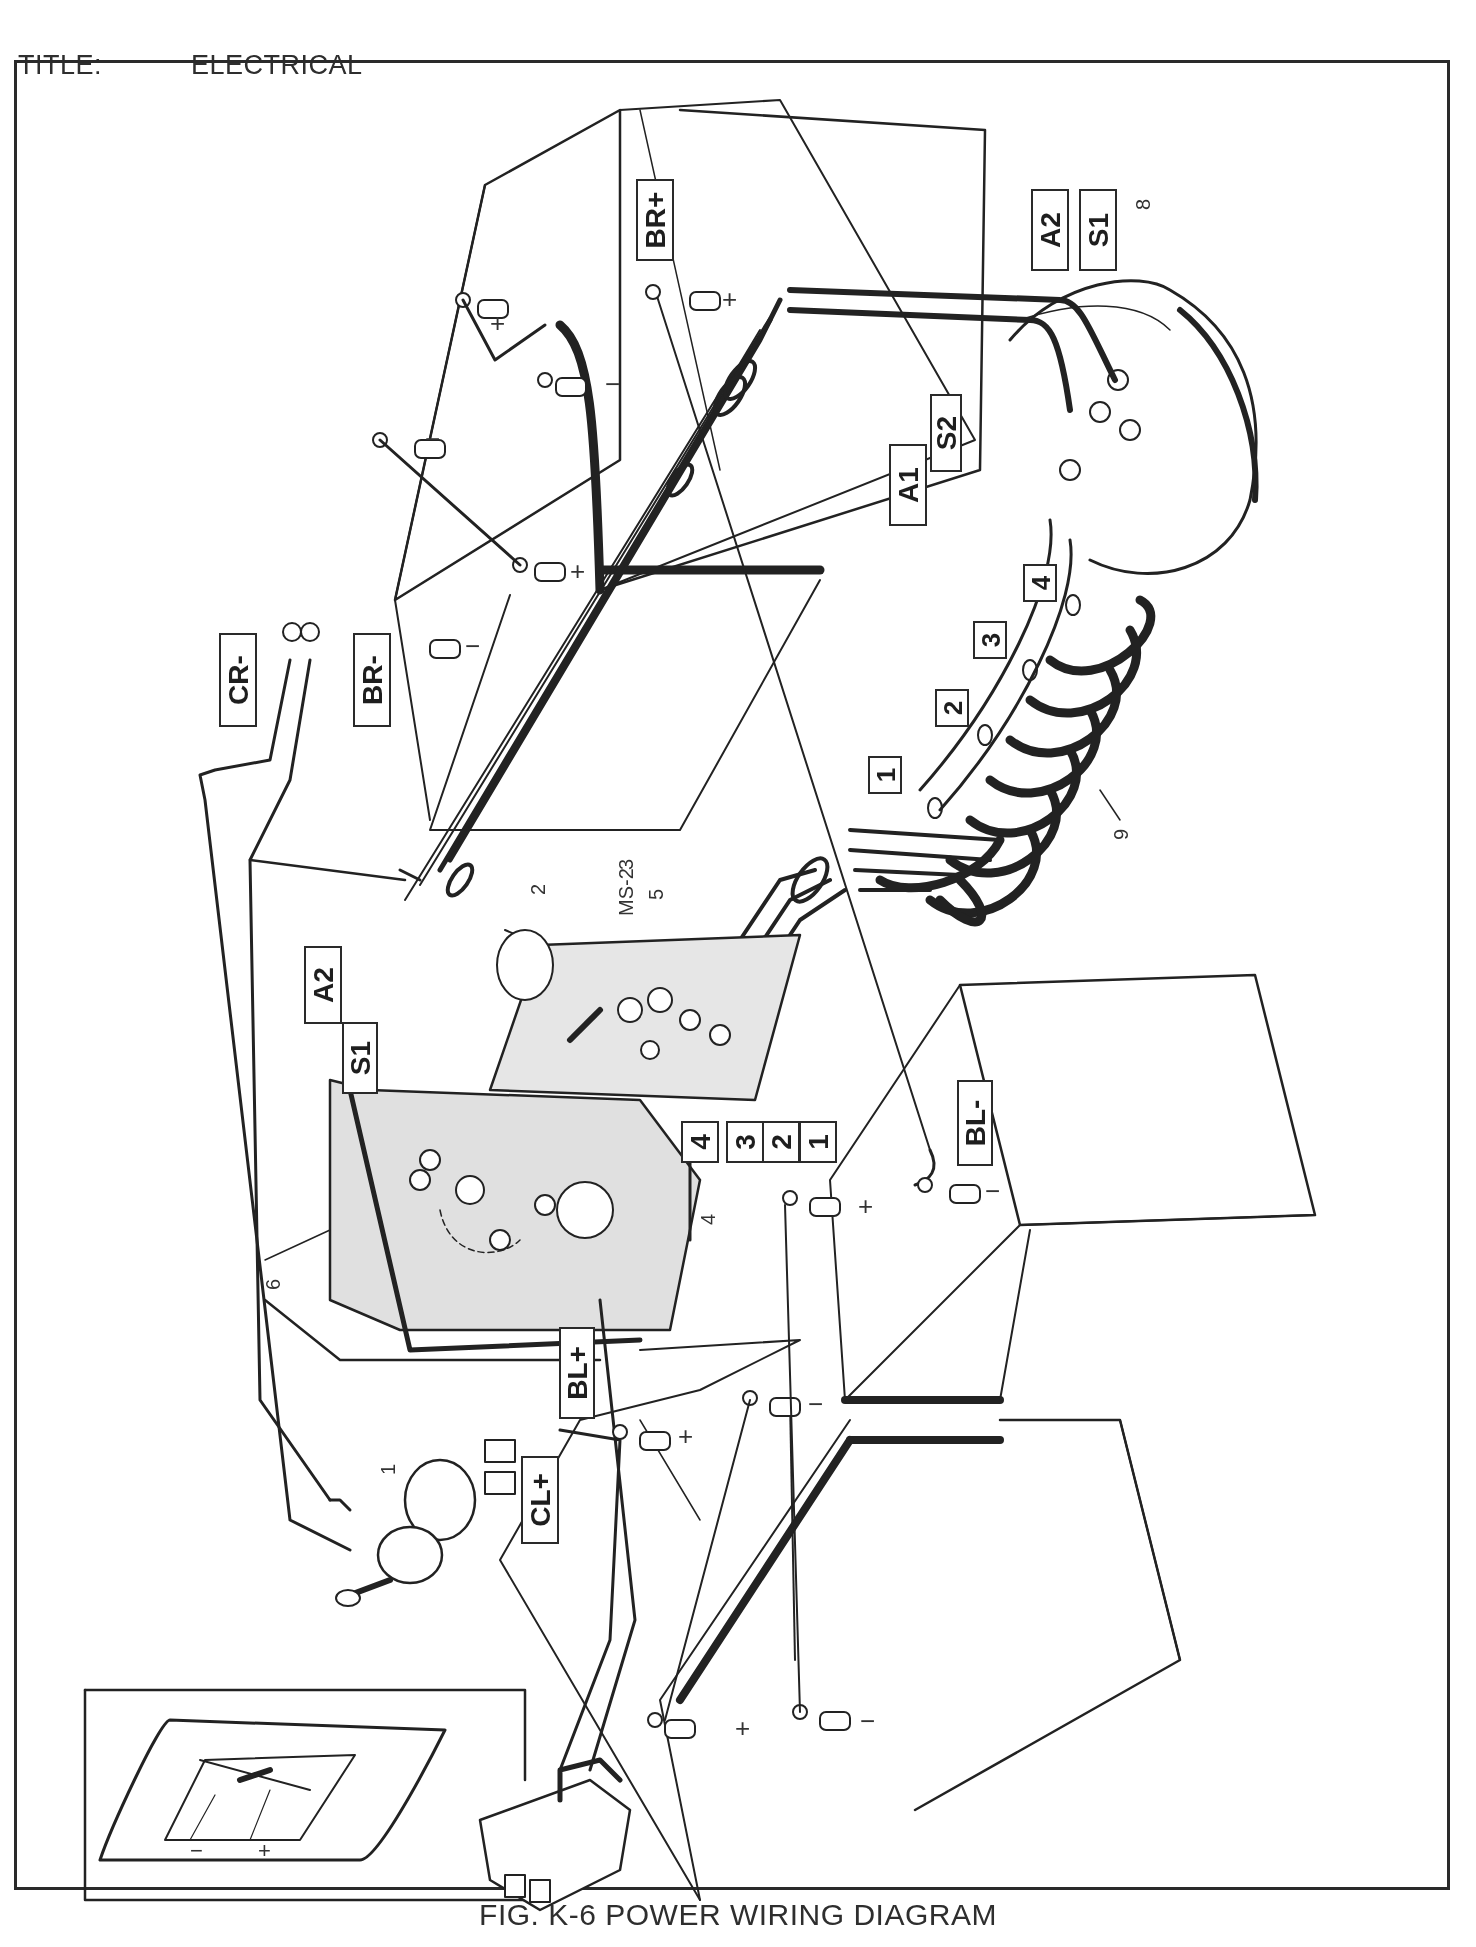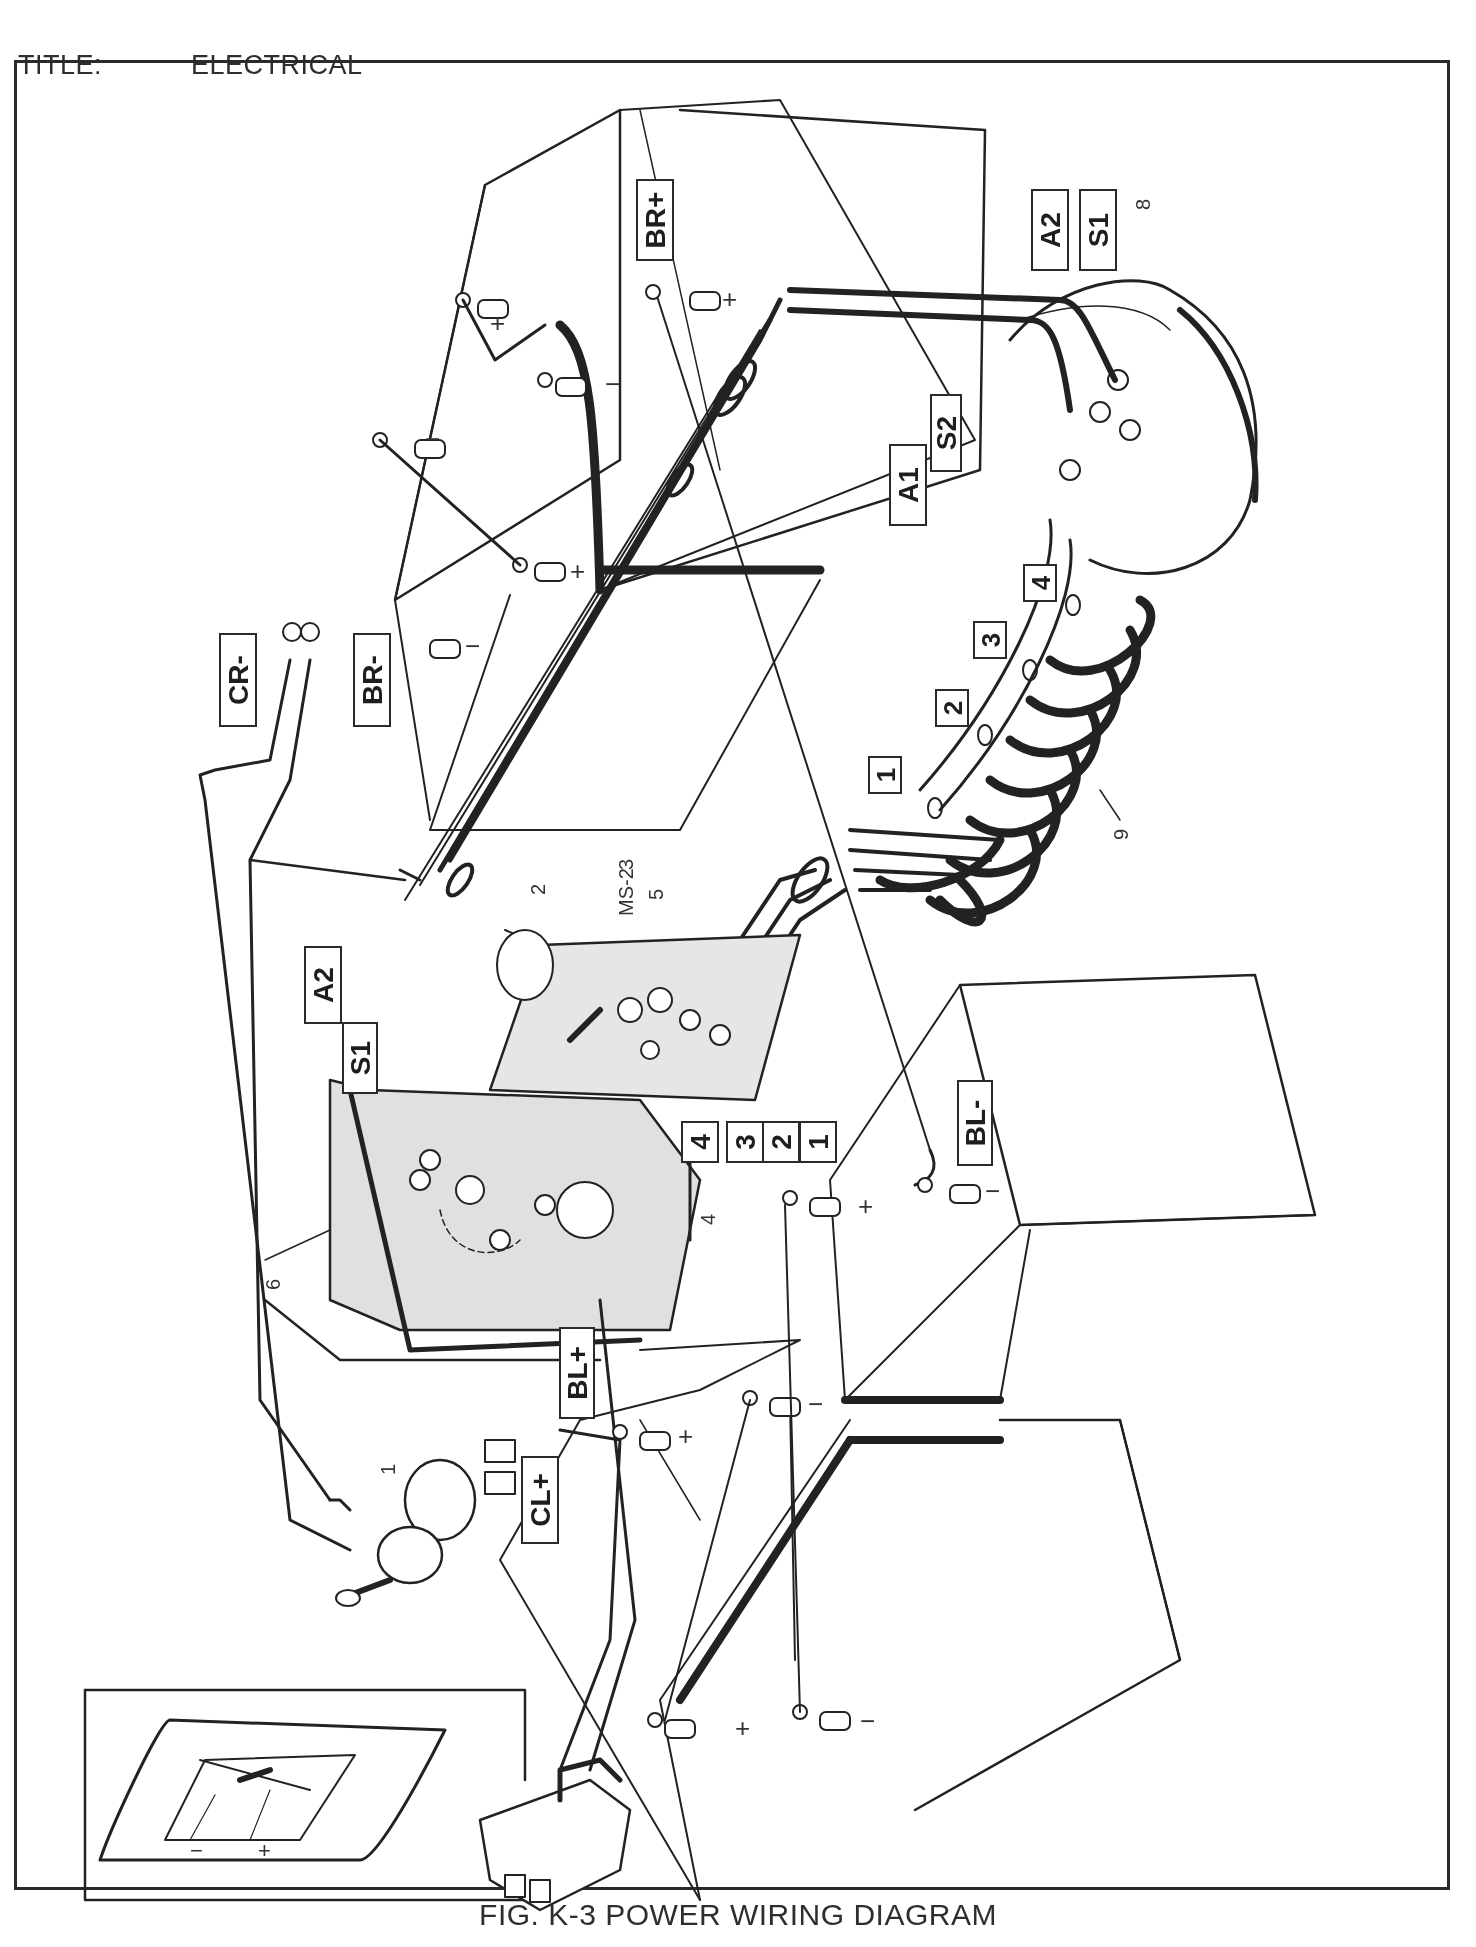--- a/index.html
+++ b/index.html
@@ -328,13 +328,13 @@
       <text x="0" y="10" font-size="28" text-anchor="middle">1</text>
     </g>
   </g>
 
   <g class="num">
     <text x="190" y="1858" font-size="22">−</text>
     <text x="258" y="1858" font-size="22">+</text>
   </g>
 </svg>
 
-<div class="caption">FIG. K-3 POWER WIRING DIAGRAM</div>
+<div class="caption">FIG. K-6 POWER WIRING DIAGRAM</div>
 
 </body></html>

